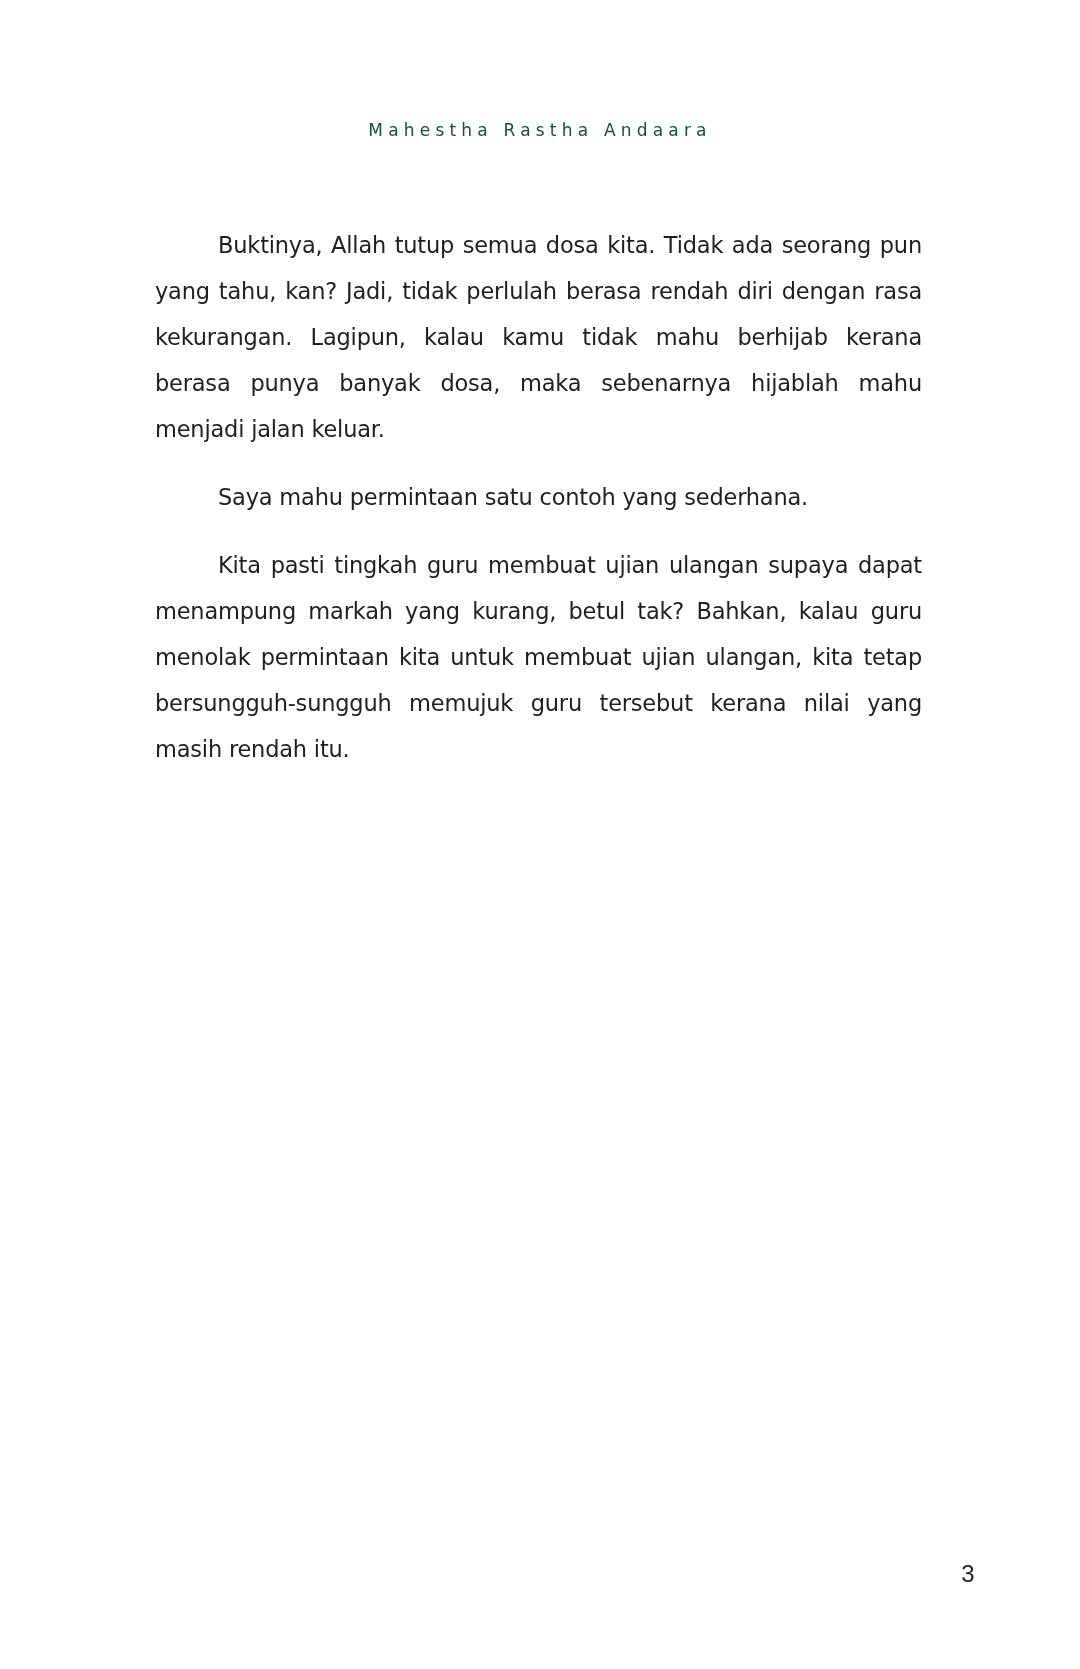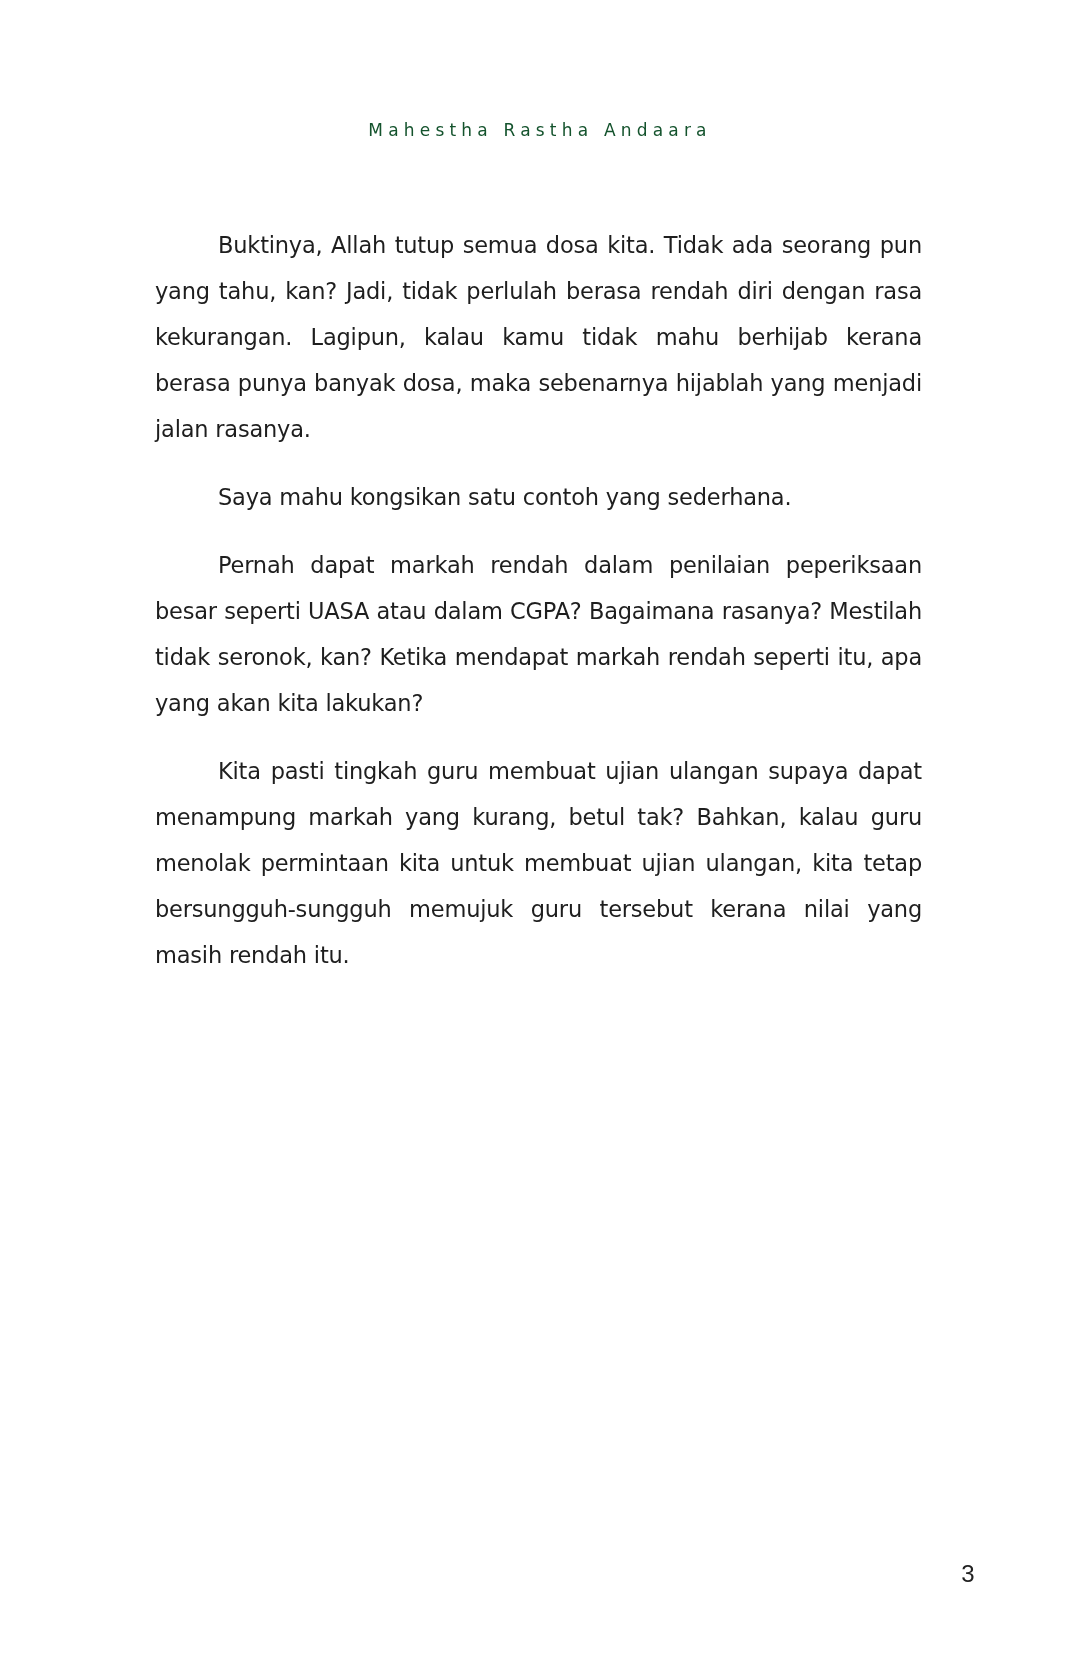--- a/index.html
+++ b/index.html
@@ -63,20 +63,19 @@
       color: #222;
     }
   </style>
 </head>
 <body>
 
 <div class="page">
   <div class="running-header">Mahestha Rastha Andaara</div>
 
   <div class="body-text">
-    <p class="para">Buktinya, Allah tutup semua dosa kita. Tidak ada seorang pun yang tahu, kan? Jadi, tidak perlulah berasa rendah diri dengan rasa kekurangan. Lagipun, kalau kamu tidak mahu berhijab kerana berasa punya banyak dosa, maka sebenarnya hijablah yang menjadi jalan rasanya.</p>
-    <p class="para short">Saya mahu kongsikan satu contoh yang sederhana.</p>
-    <p class="para">Pernah dapat markah rendah dalam penilaian peperiksaan besar seperti UASA atau dalam CGPA? Bagaimana rasanya? Mestilah tidak seronok, kan? Ketika mendapat markah rendah seperti itu, apa yang akan kita lakukan?</p>
+    <p class="para">Buktinya, Allah tutup semua dosa kita. Tidak ada seorang pun yang tahu, kan? Jadi, tidak perlulah berasa rendah diri dengan rasa kekurangan. Lagipun, kalau kamu tidak mahu berhijab kerana berasa punya banyak dosa, maka sebenarnya hijablah mahu menjadi jalan keluar.</p>
+    <p class="para short">Saya mahu permintaan satu contoh yang sederhana.</p>
     <p class="para">Kita pasti tingkah guru membuat ujian ulangan supaya dapat menampung markah yang kurang, betul tak? Bahkan, kalau guru menolak permintaan kita untuk membuat ujian ulangan, kita tetap bersungguh-sungguh memujuk guru tersebut kerana nilai yang masih rendah itu.</p>
   </div>
 
   <div class="page-number">3</div>
 </div>
 
 </body></html>

